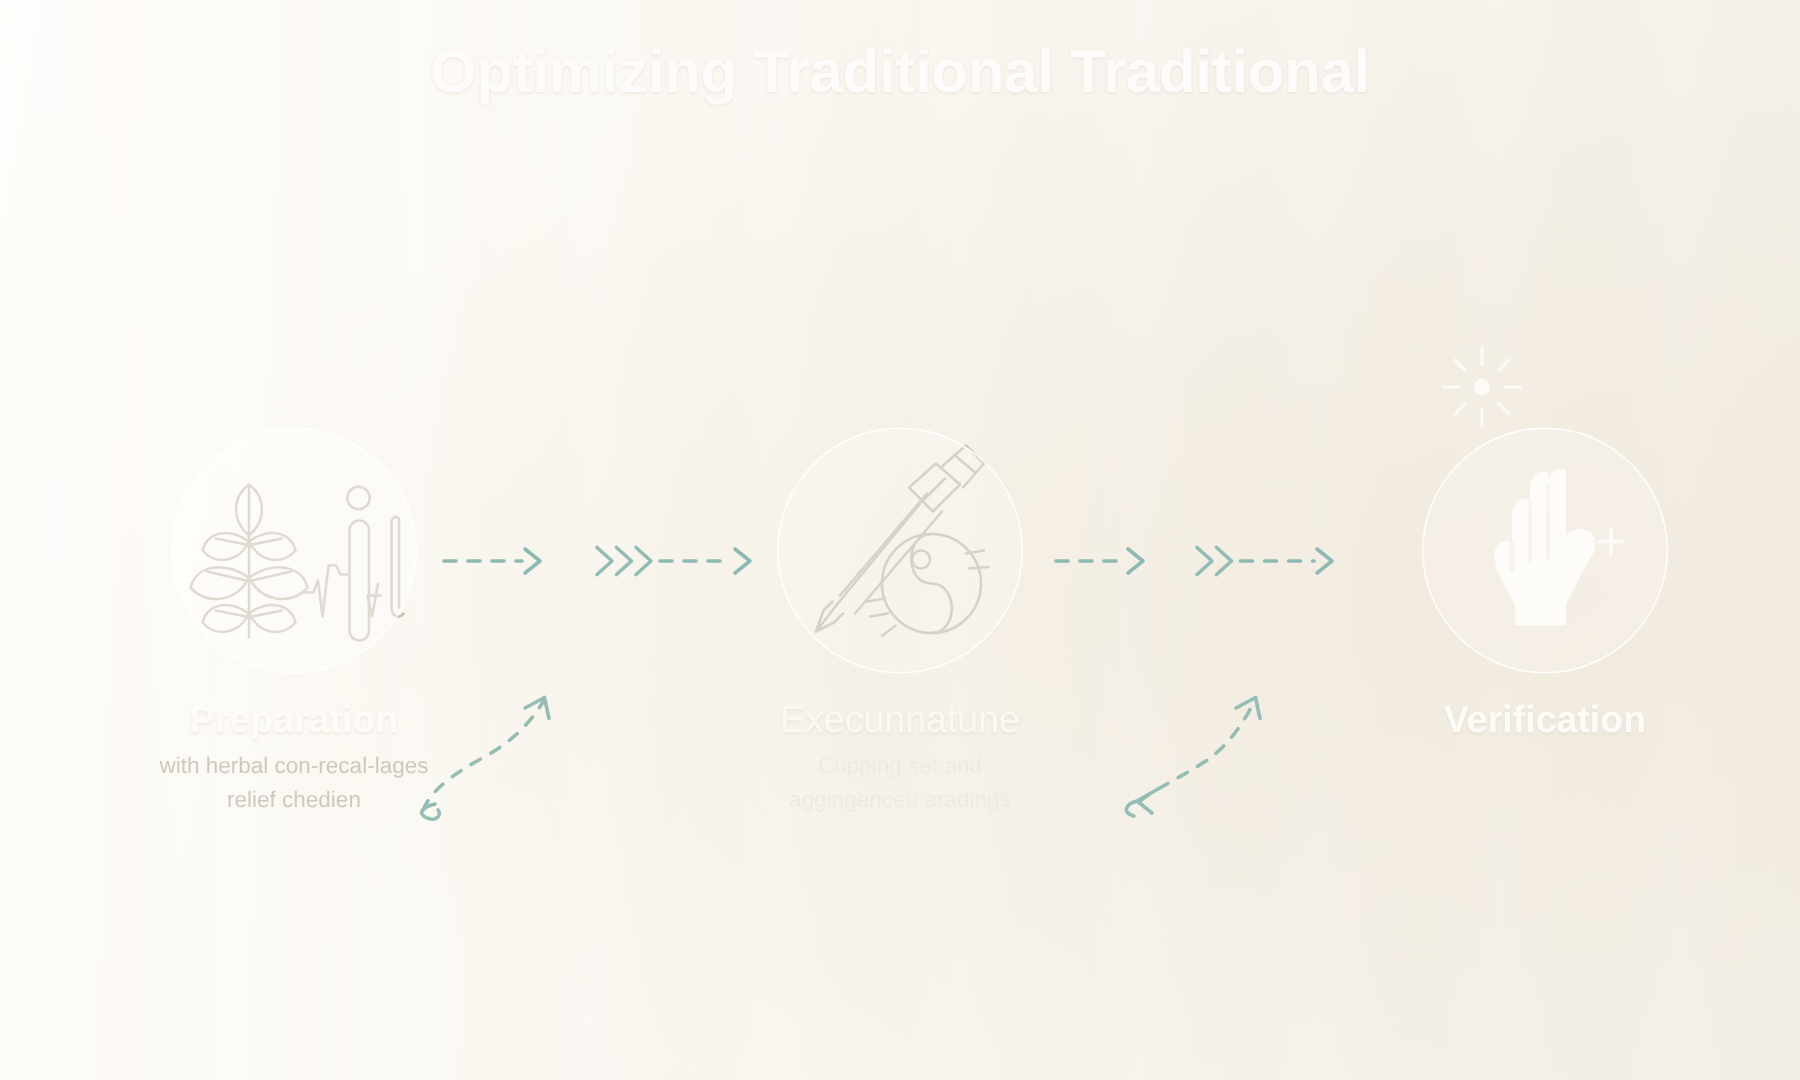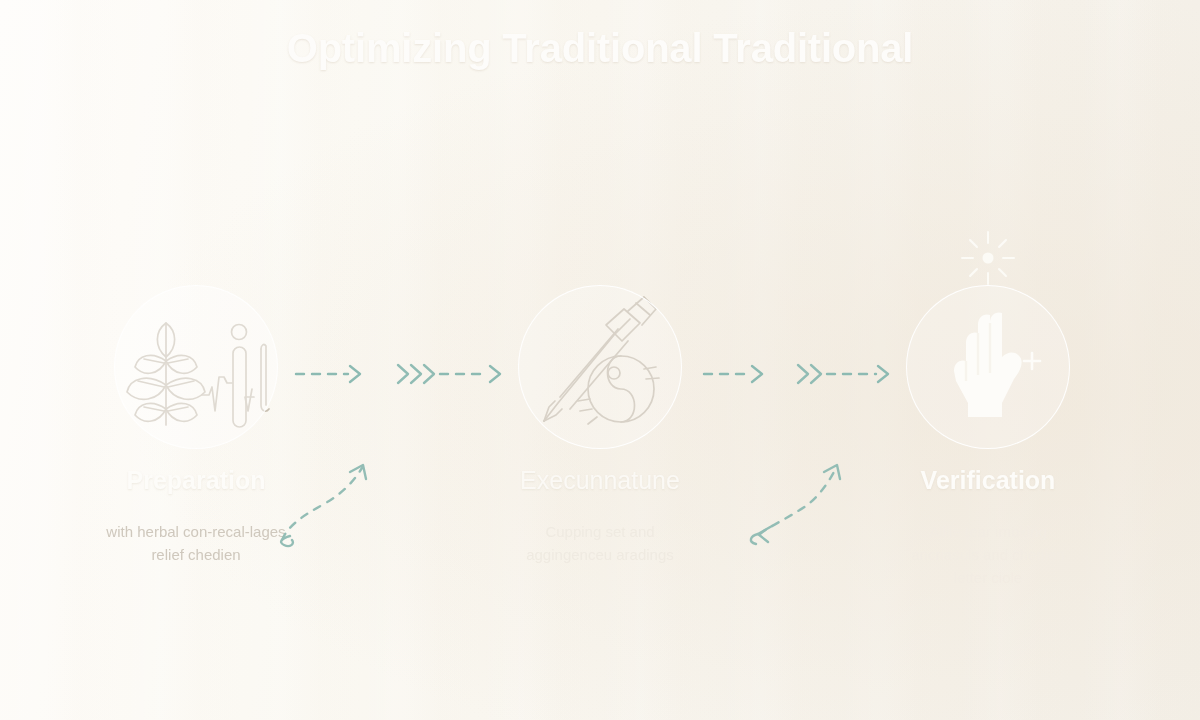--- a/index.html
+++ b/index.html
@@ -80,21 +80,21 @@
   }
 
   .node {
     position: absolute;
     width: 300px;
     text-align: center;
     top: 0;
   }
   .node-1 { left: 46px; }
   .node-2 { left: 450px; }
-  .node-3 { left: 838px; }
+  .node-3 { left: 880px; }
 
   .circle-wrap {
     position: relative;
     width: 164px;
     height: 164px;
     margin: 0 auto;
   }
   .circle {
     position: absolute;
     inset: 0;
@@ -113,21 +113,21 @@
     margin-top: 16px;
     font-size: 25px;
     font-weight: 700;
     line-height: 30px;
     color: #fdfcf9;
     text-shadow: 0 1px 2px rgba(216,206,190,0.35);
   }
   .node-label.dim { color: #fbf9f5; font-weight: 400; }
 
   .node-desc {
-    margin-top: 25px;
+    margin-top: 4px;
     font-size: 15px;
     line-height: 23px;
     color: #cfc8bd;
   }
   .node-desc.lighter { color: #efeae1; }
   .node-desc.lightest { color: #f2ece3; }
 
   
   .connector {
     position: absolute;

